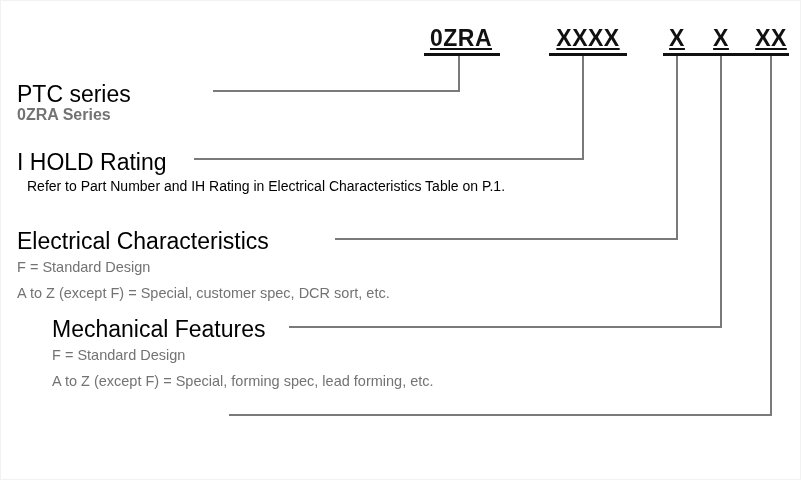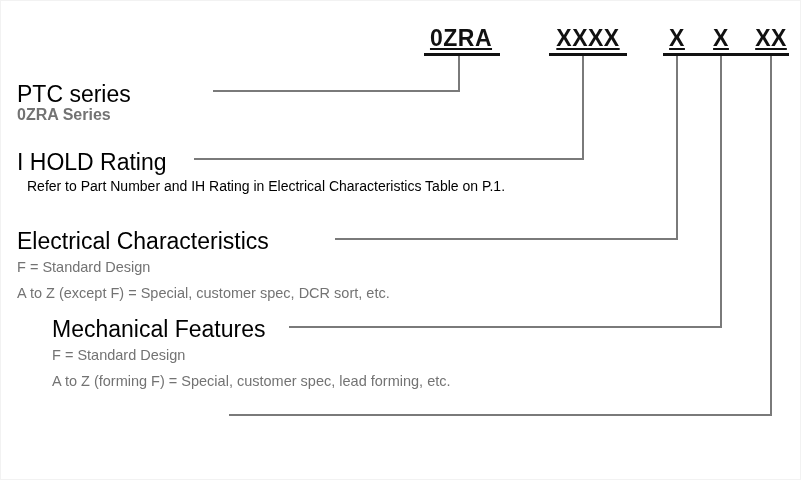--- a/index.html
+++ b/index.html
@@ -150,17 +150,17 @@
 
   <div class="label-block" style="left:16px; top:229px;">
     <span class="lbl-title">Electrical Characteristics</span>
     <span class="lbl-sub tight" style="margin-top:6px;">F = Standard Design</span>
     <span class="lbl-sub tight" style="margin-top:8px;">A to Z (except F) = Special, customer spec, DCR sort, etc.</span>
   </div>
 
   <div class="label-block" style="left:16px; top:317px;margin-left:35px;">
     <span class="lbl-title">Mechanical Features</span>
     <span class="lbl-sub tight" style="margin-top:6px;">F = Standard Design</span>
-    <span class="lbl-sub tight" style="margin-top:8px;">A to Z (forming F) = Special, customer spec, lead forming, etc.</span>
+    <span class="lbl-sub tight" style="margin-top:8px;">A to Z (except F) = Special, forming spec, lead forming, etc.</span>
   </div>
 
 
 </div>
 
 </body></html>

